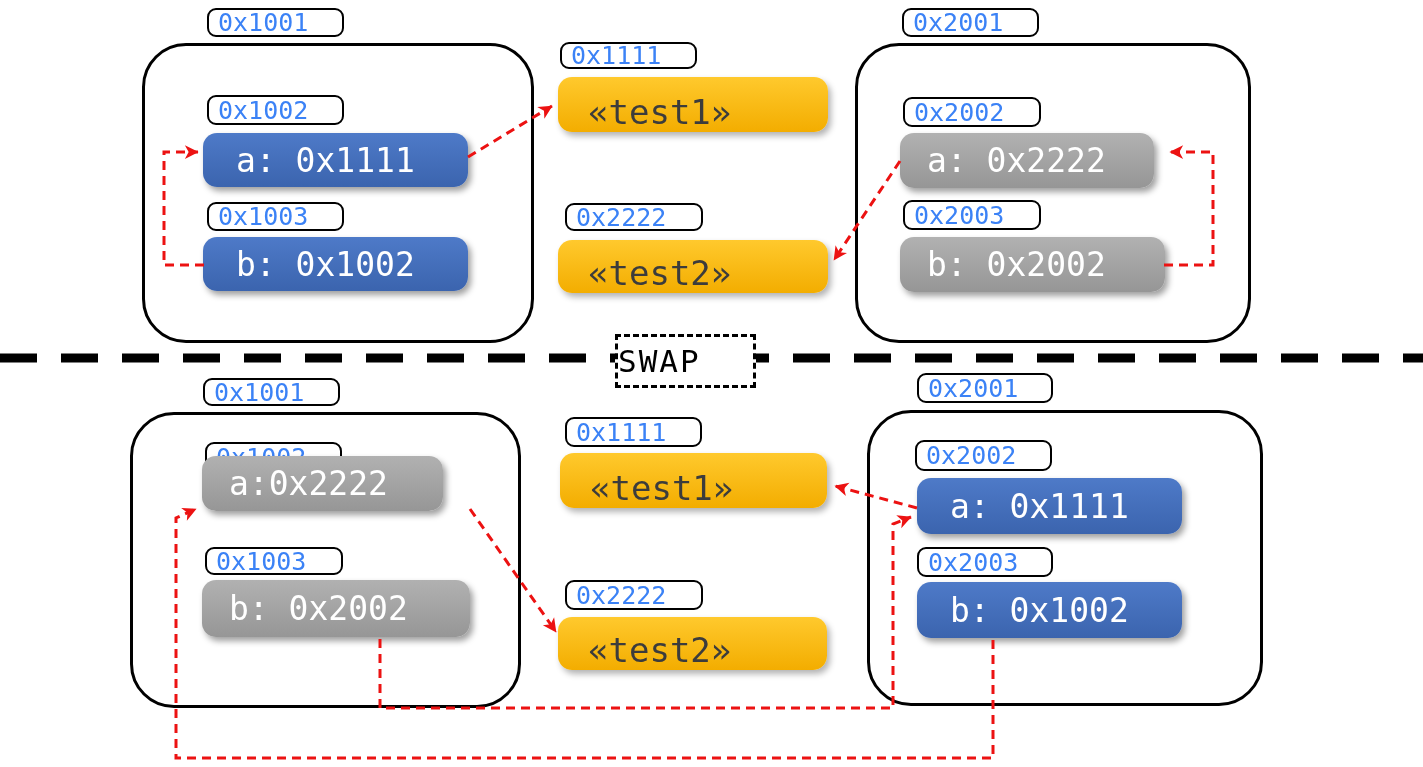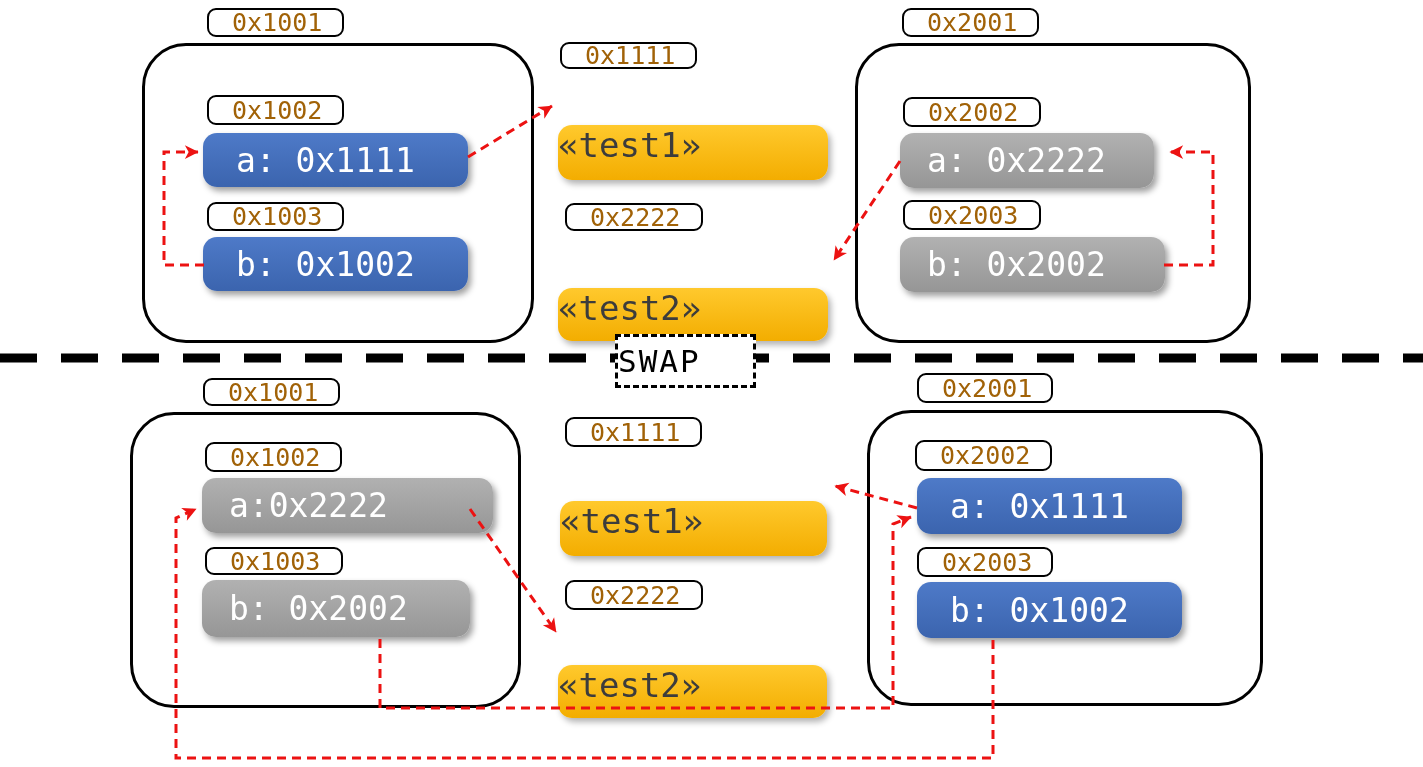--- a/index.html
+++ b/index.html
@@ -5,38 +5,37 @@
   html,body{margin:0;padding:0;background:#fff;}
   #stage{
     position:relative;width:1423px;height:767px;background:#fff;overflow:hidden;
     font-family:"DejaVu Sans Mono","Liberation Mono",monospace;
   }
   .frame{
     position:absolute;border:3px solid #000;border-radius:44px;background:#fff;z-index:1;
   }
   .tag{
     position:absolute;border:2.5px solid #000;border-radius:9px;background:#fff;z-index:1;
-    display:flex;align-items:center;padding-left:23px;box-sizing:border-box;
-    font-size:25px;color:#a16207;white-space:nowrap;
+    display:flex;align-items:center;padding-left:9px;box-sizing:border-box;
+    font-size:25px;color:#3b82f6;white-space:nowrap;
   }
   .slot{
     position:absolute;border-radius:14px;z-index:1;
     display:flex;align-items:center;padding-left:27px;box-sizing:border-box;
     font-size:33px;color:#fff;white-space:nowrap;
     box-shadow:3px 4px 6px rgba(0,0,0,.38);
   }
   .slot.blue{background:linear-gradient(180deg,var(--blue-light,#4e7ac8) 0%,var(--blue,#3b64ae) 100%);padding-left:33px;}
   .slot.gray{background:linear-gradient(180deg,var(--gray-light,#b1b1b1) 0%,var(--gray,#969696) 100%);}
   .obj{
     position:absolute;border-radius:14px;z-index:1;
-    display:flex;align-items:flex-start;box-sizing:border-box;
+    display:flex;align-items:flex-end;padding-left:30px;box-sizing:border-box;
     font-size:34px;color:#3c3c3c;white-space:nowrap;
     background:linear-gradient(180deg,var(--gold-light,#ffc92d) 0%,var(--gold,#f3ad00) 100%);
     box-shadow:3px 4px 6px rgba(0,0,0,.30);
-    margin-top:48px;
   }
   #overlay{position:absolute;left:0;top:0;z-index:2;pointer-events:none;}
   .swapbox{
     position:absolute;left:615px;top:334px;width:141px;height:54px;z-index:3;
     border:3px dashed #000;background:#fff;box-sizing:border-box;
     display:flex;align-items:center;
     font-size:31px;color:#000;letter-spacing:2px;
   }
 </style>
 </head>
@@ -95,21 +94,21 @@
       <span>SWAP</span>
     </div>
 
   <div class="frame" style="left:130px;top:412px;width:385px;height:290px;"></div>
   <div class="tag" style="left:203px;top:378px;width:137px;height:28px;">
       <span>0x1001</span>
     </div>
   <div class="tag" style="left:205px;top:442px;width:137px;height:30px;">
       <span>0x1002</span>
     </div>
-  <div class="slot gray" style="left:202px;top:478px;width:291px;height:55px;">
+  <div class="slot gray" style="left:202px;top:456px;width:241px;height:55px;">
       <span>a:0x2222</span>
     </div>
   <div class="tag" style="left:205px;top:547px;width:138px;height:28px;">
       <span>0x1003</span>
     </div>
   <div class="slot gray" style="left:202px;top:580px;width:268px;height:57px;">
       <span>b: 0x2002</span>
     </div>
 
   <div class="tag" style="left:565px;top:417px;width:137px;height:30px;">

